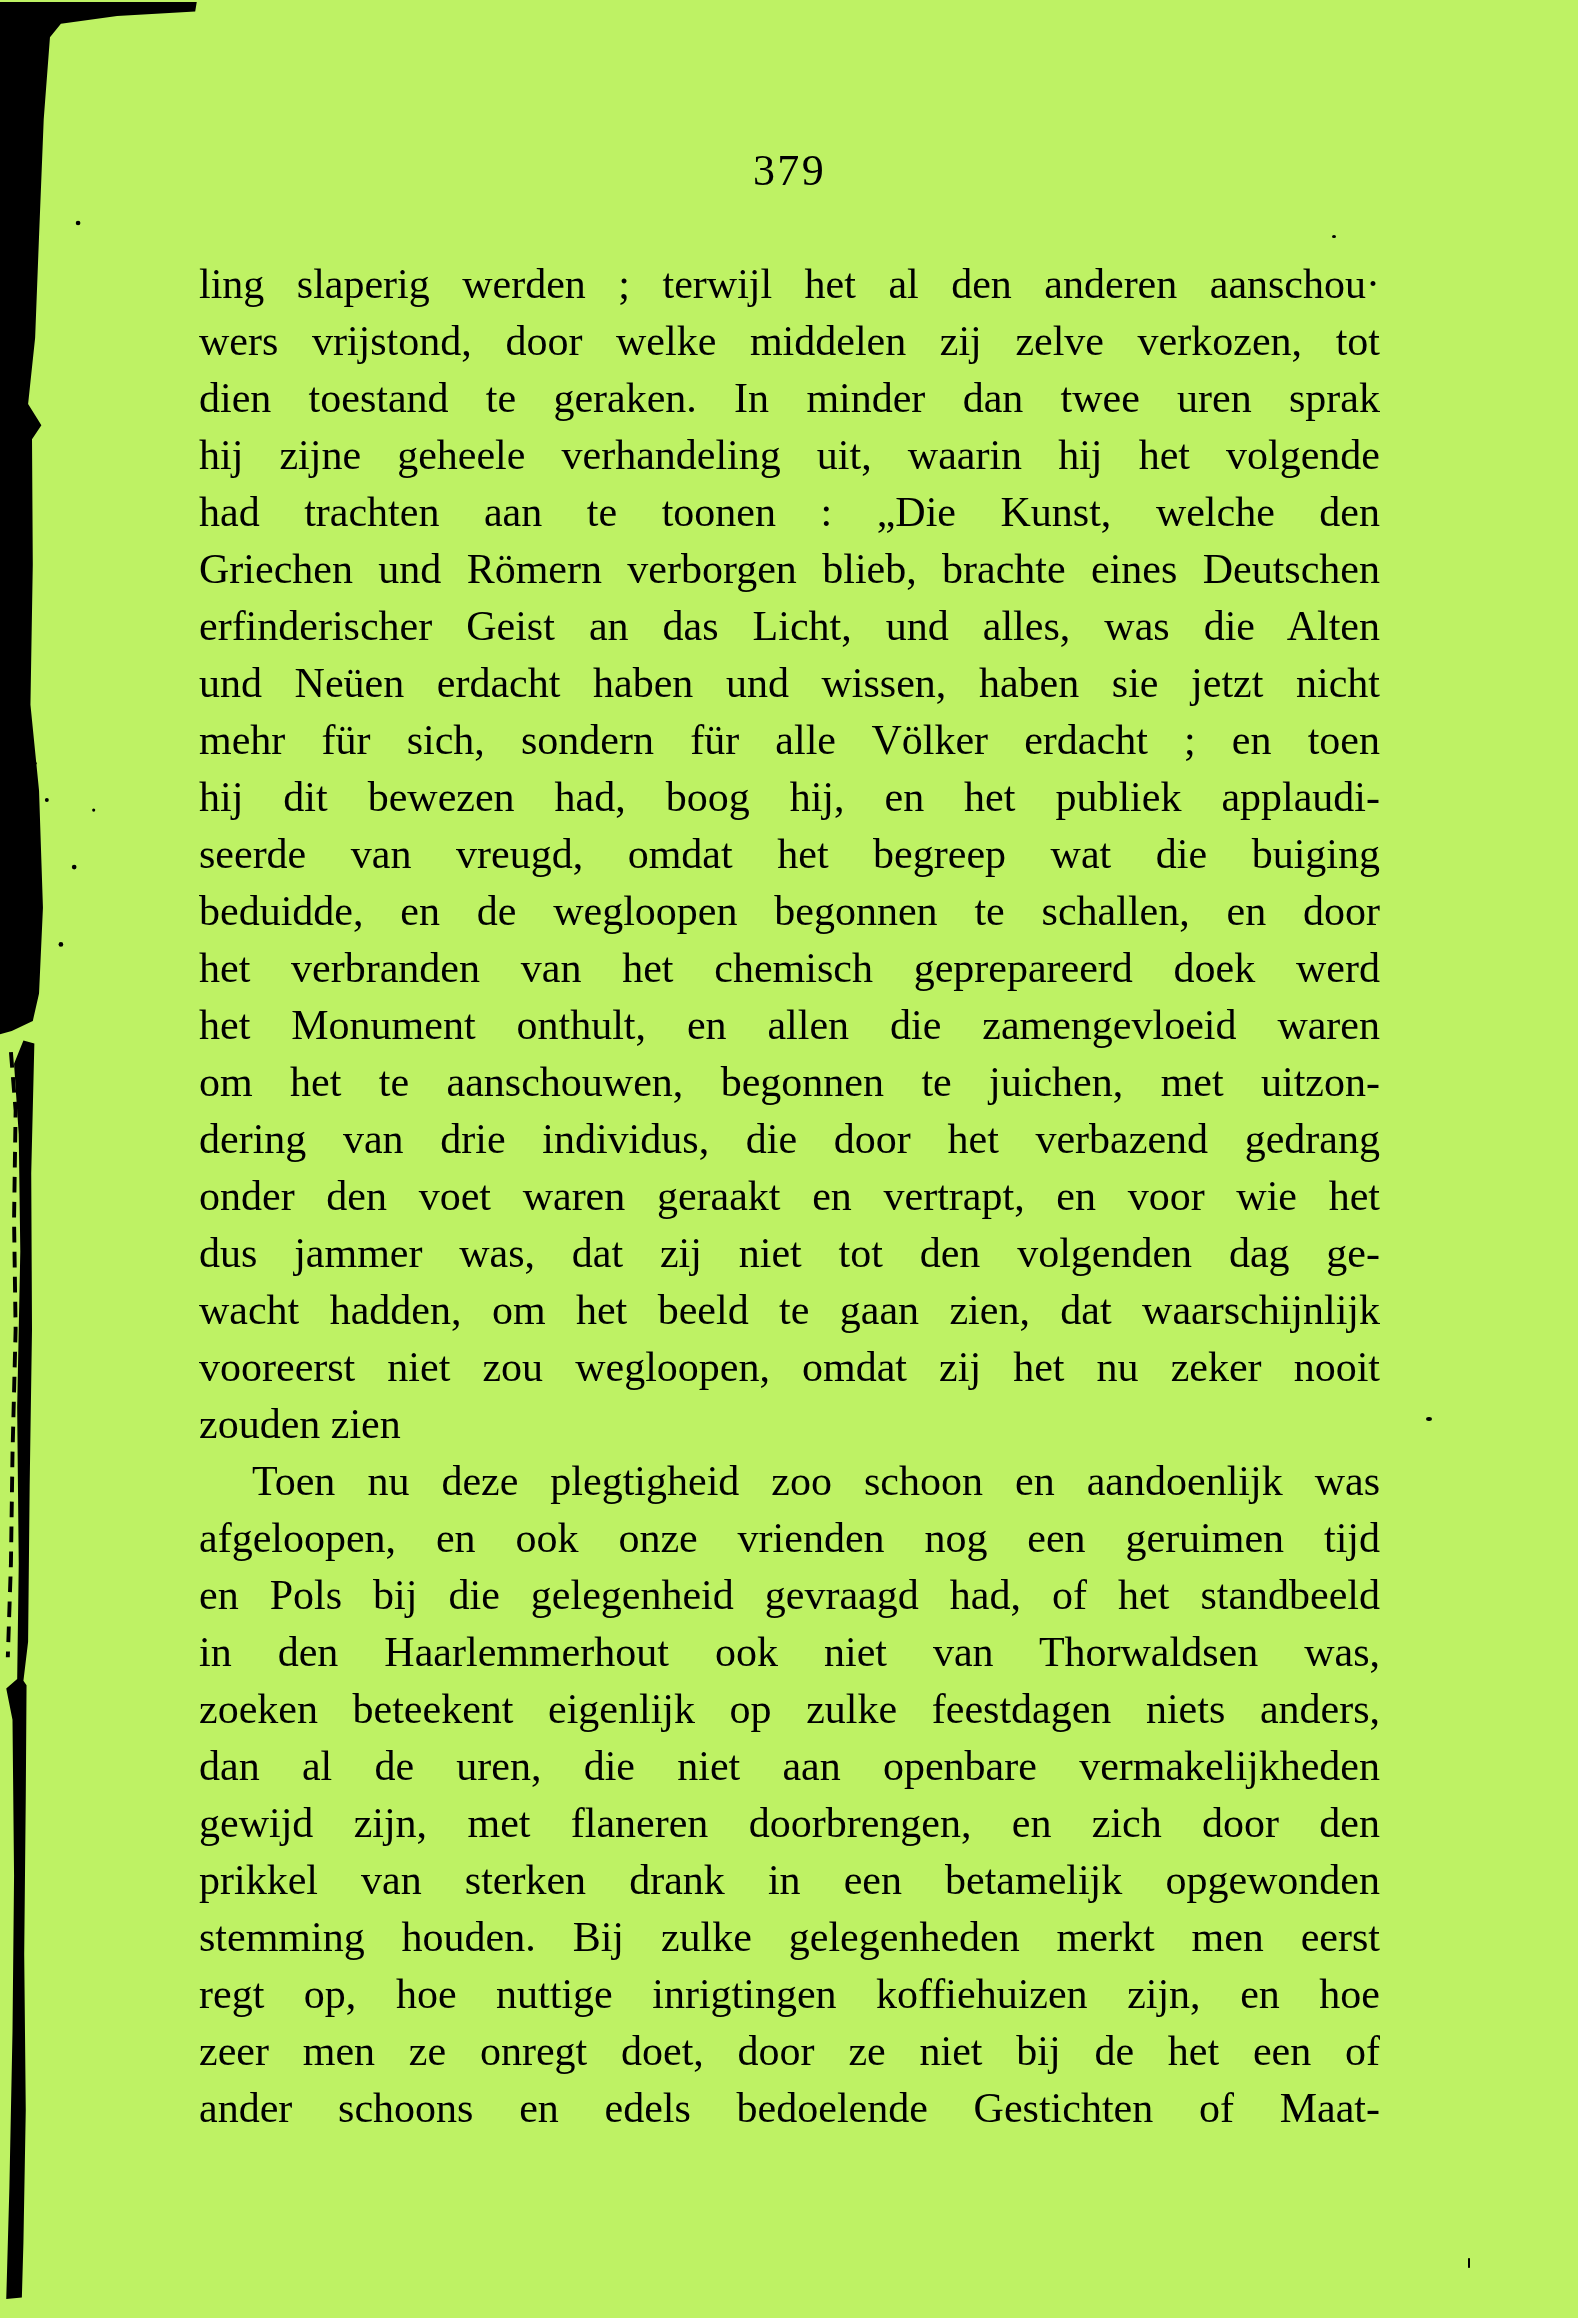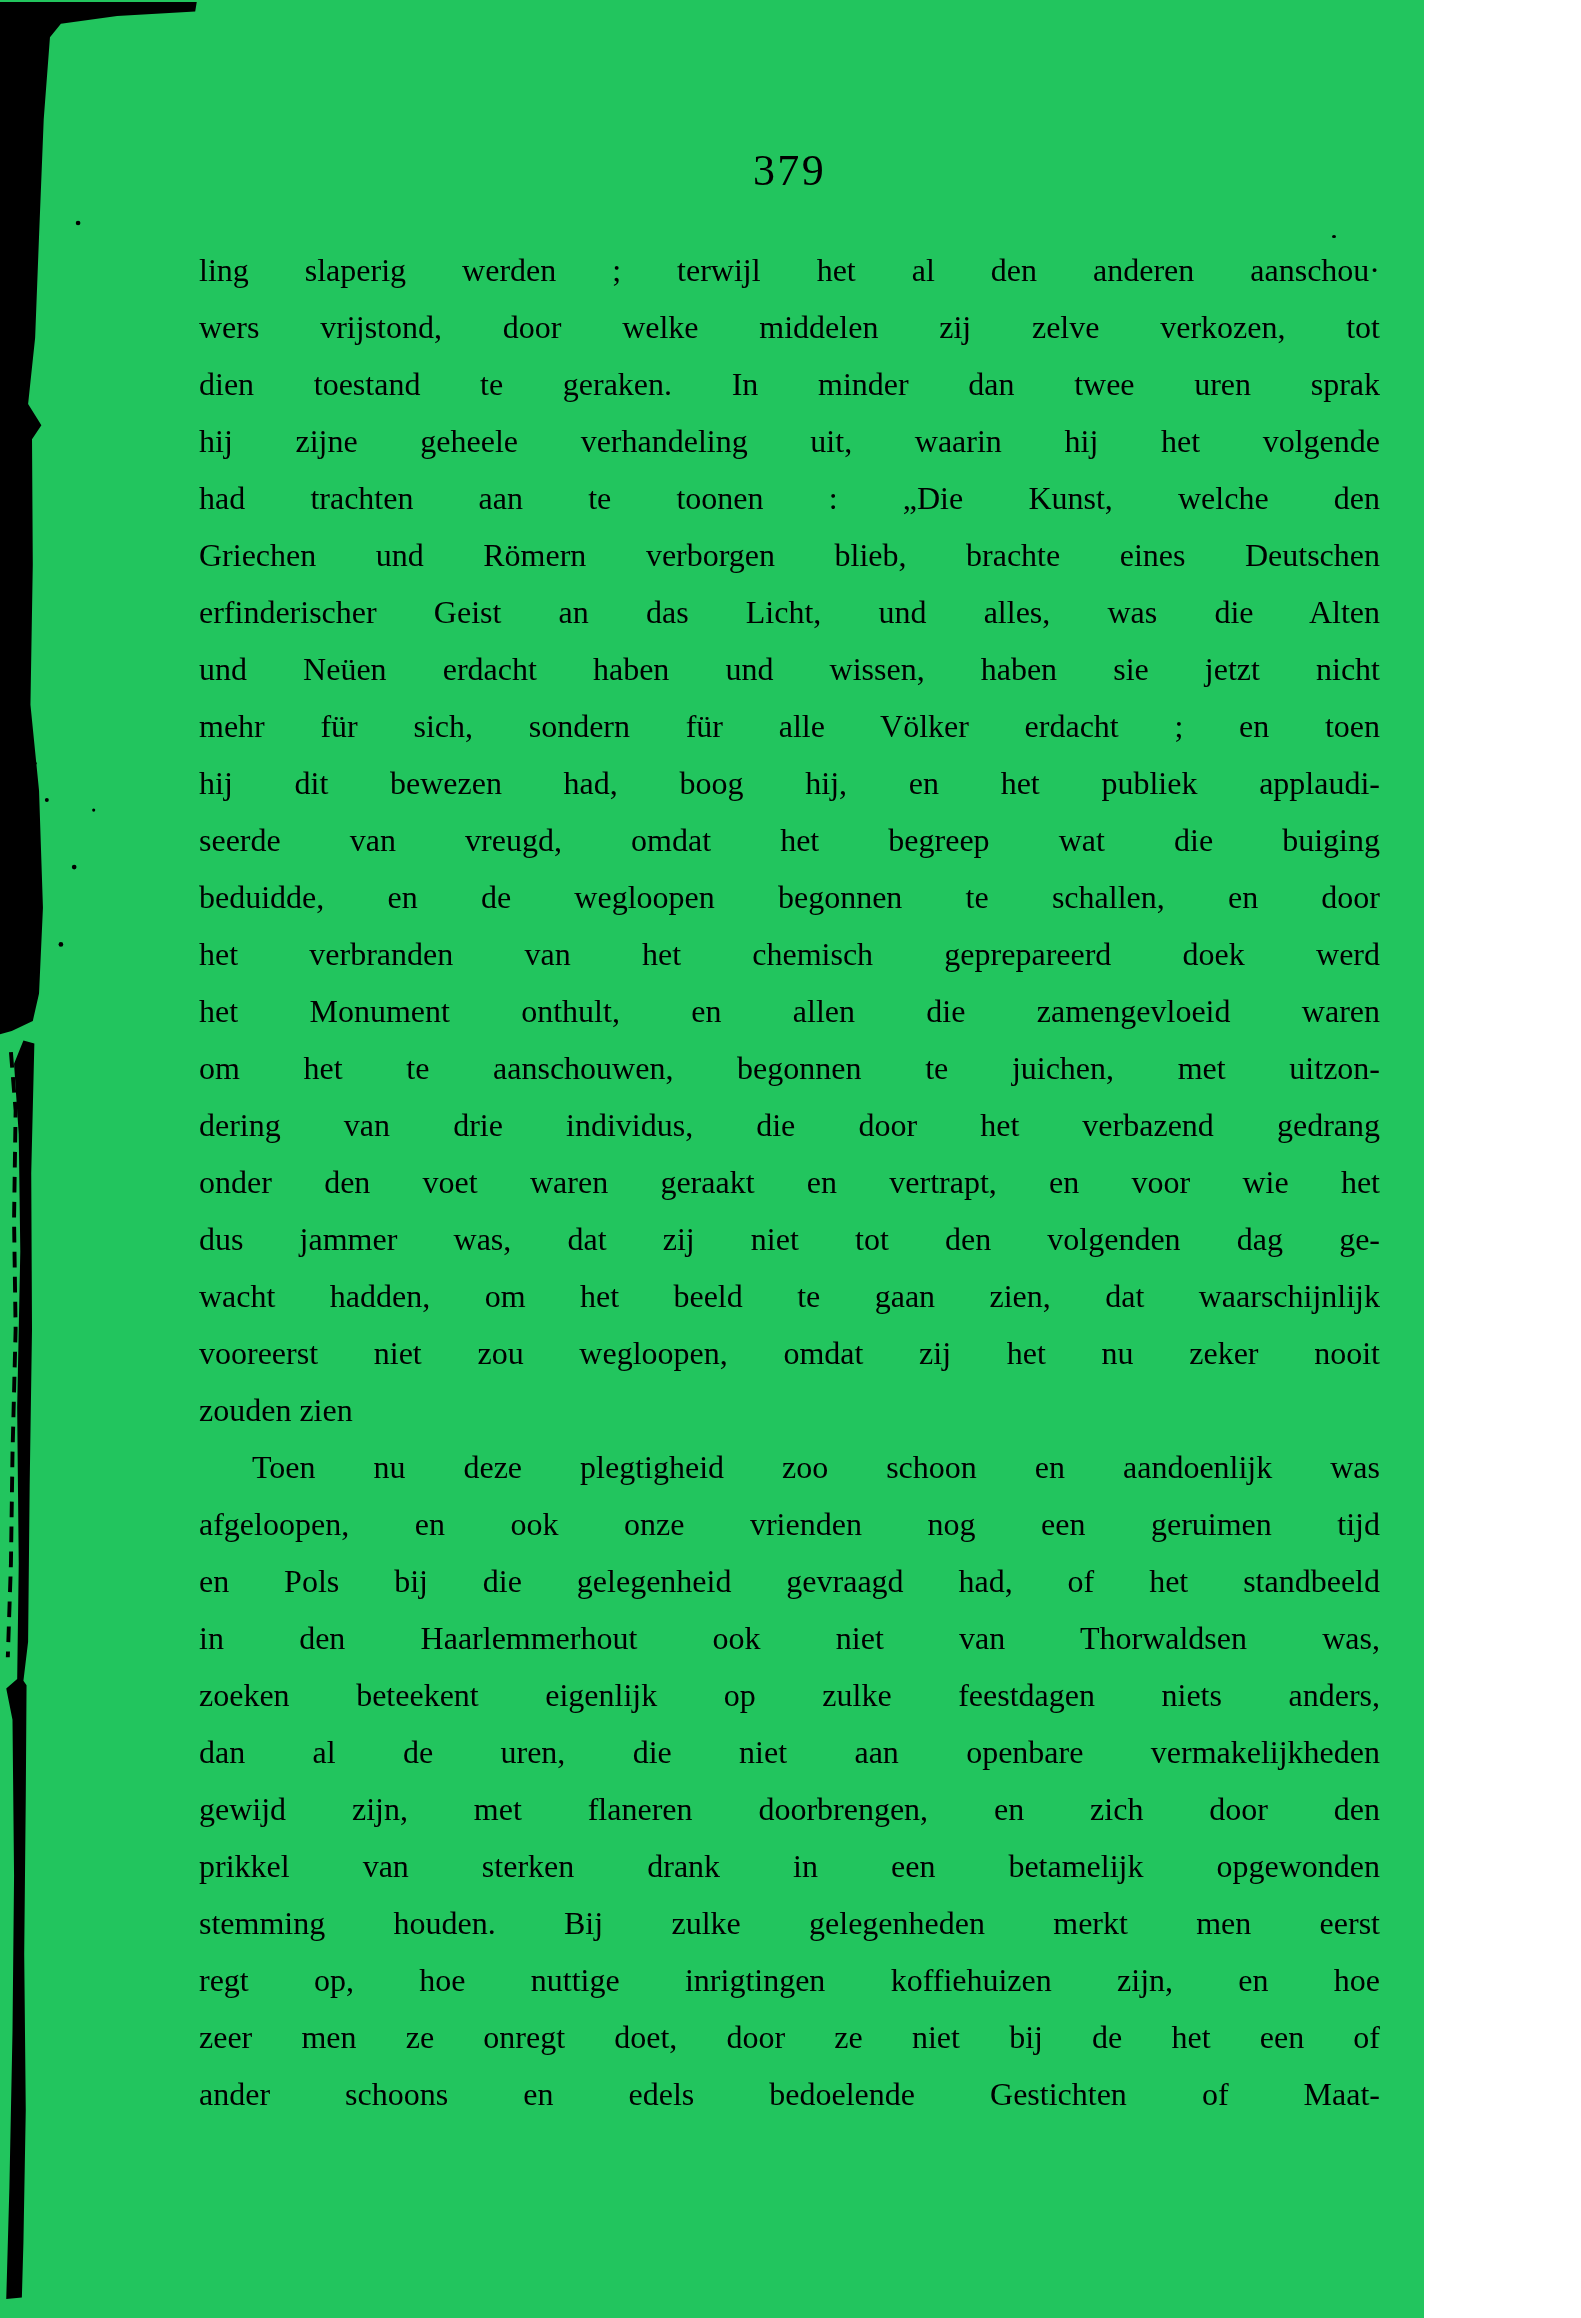--- a/index.html
+++ b/index.html
@@ -1,30 +1,30 @@
 <!DOCTYPE html>
 <html style="font-size:12.5px"><head>
 <meta charset="utf-8">
 <style>
   html,body{margin:0;padding:0;}
   .page{
     position:relative;
-    width:1424px;height:2319px;
-    background:#22c55e;
+    width:1578px;height:2319px;
+    background:#bef264;
     color:#000;
     font-family:"Liberation Serif","DejaVu Serif",serif;
     overflow:hidden;
   }
   .pagenum{
     position:absolute;left:199px;top:145px;width:1181px;
     text-align:center;font-size:44px;letter-spacing:2.3px;
   }
   .textblock{
-    position:absolute;left:199px;top:242px;width:1181px;
-    font-size:32px;
+    position:absolute;left:199px;top:256px;width:1181px;
+    font-size:42px;
   }
   .line{
     height:57px;line-height:57px;
     text-align:justify;text-align-last:justify;
     overflow:hidden;white-space:pre;
   }
   .line.nojust{text-align:left;text-align-last:left;}
   .line.indent{padding-left:53px;}
   .it{}
   .artifact-svg{position:absolute;left:0;top:0;}

